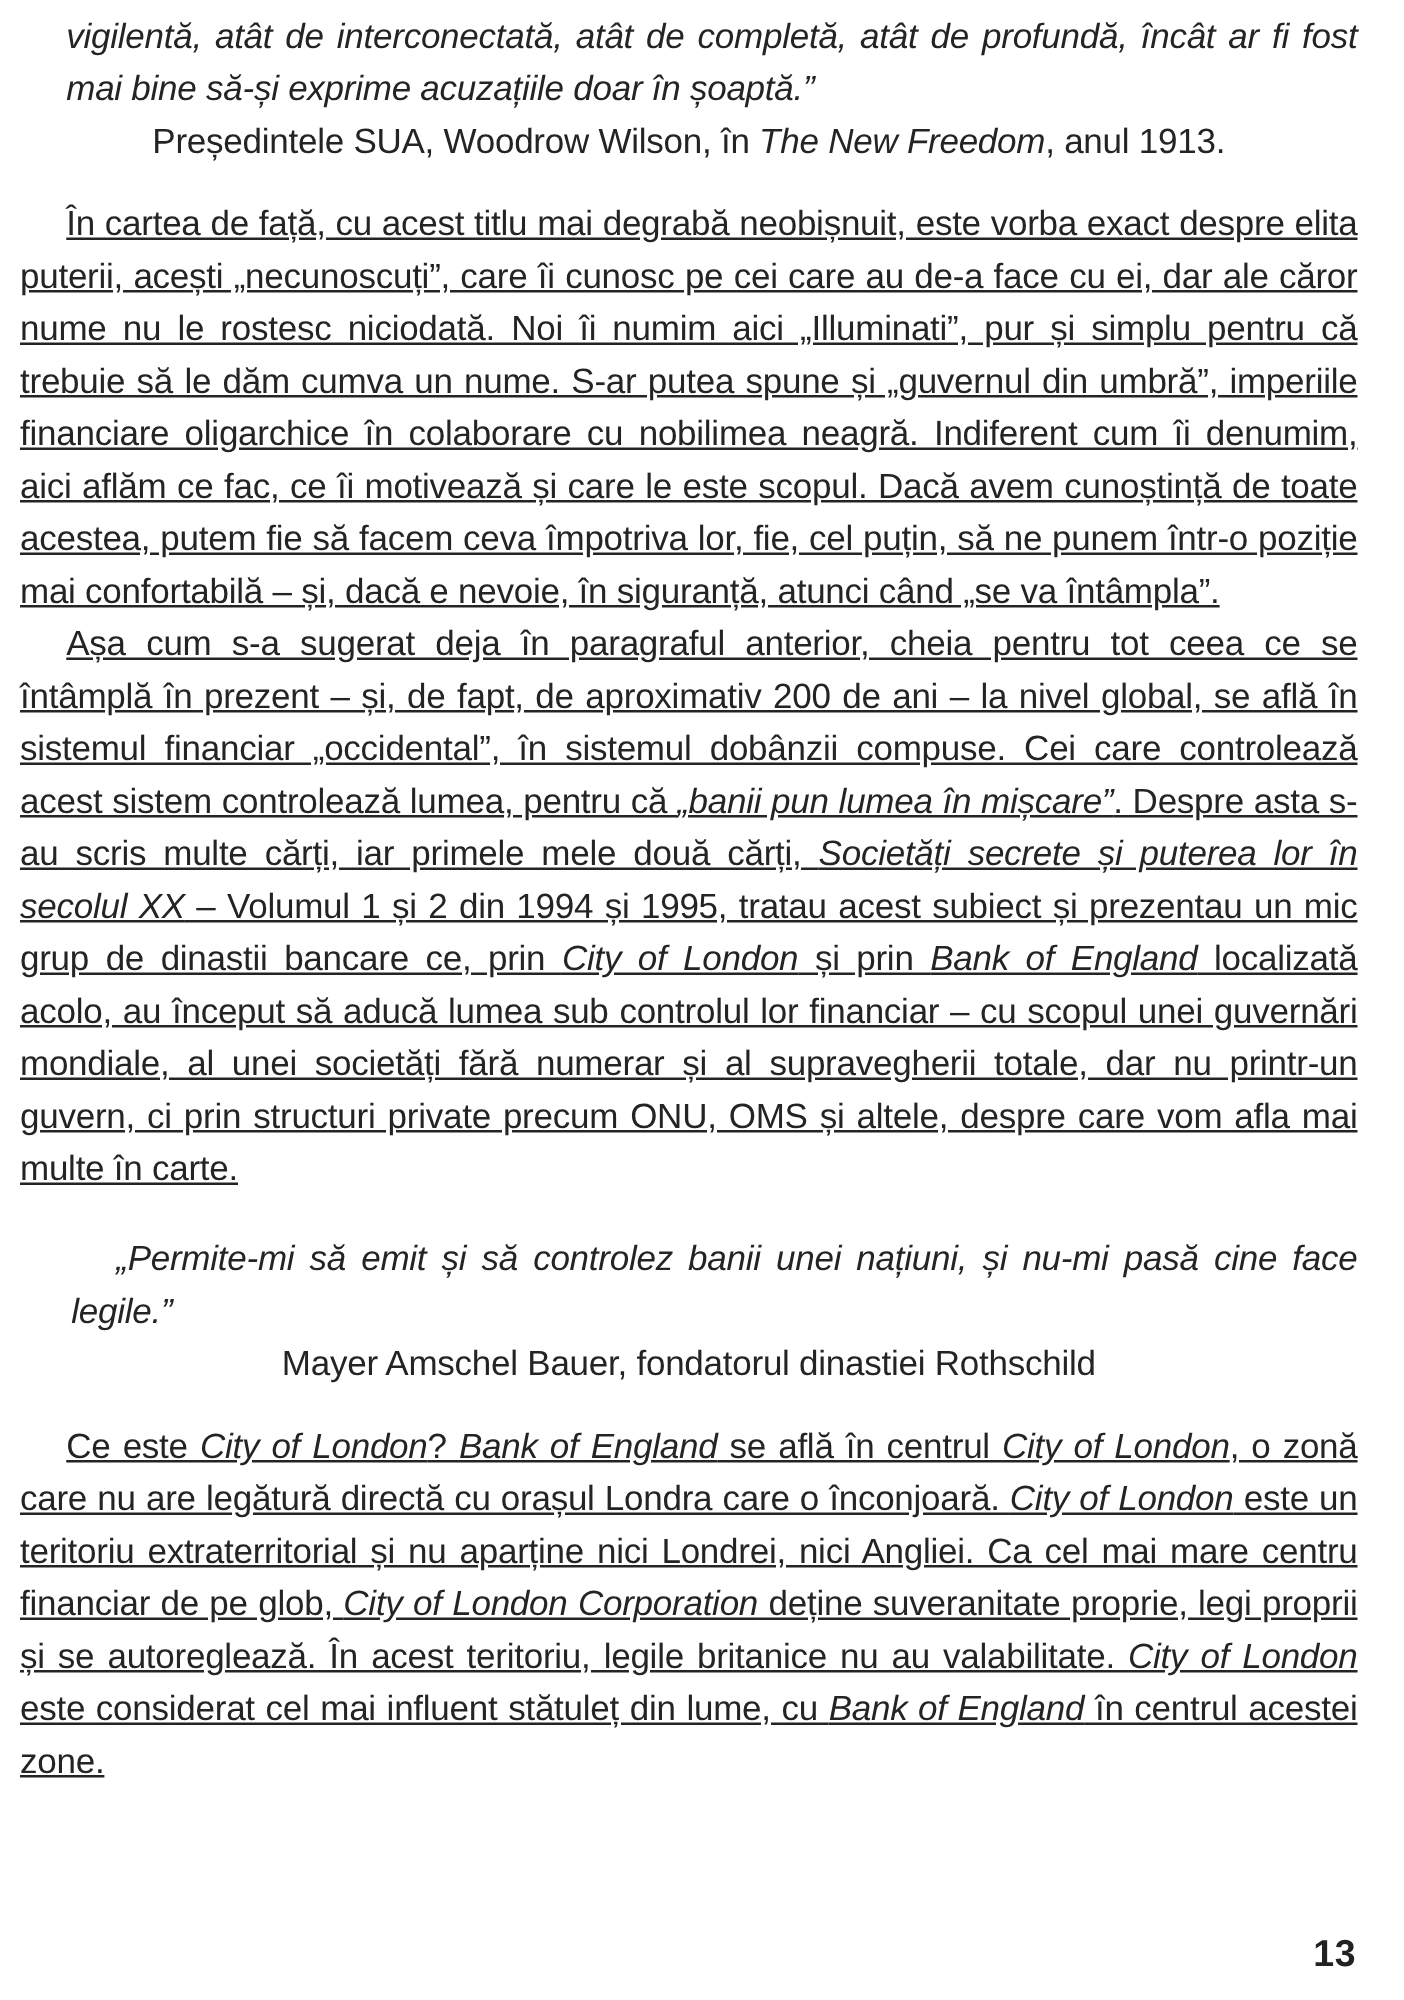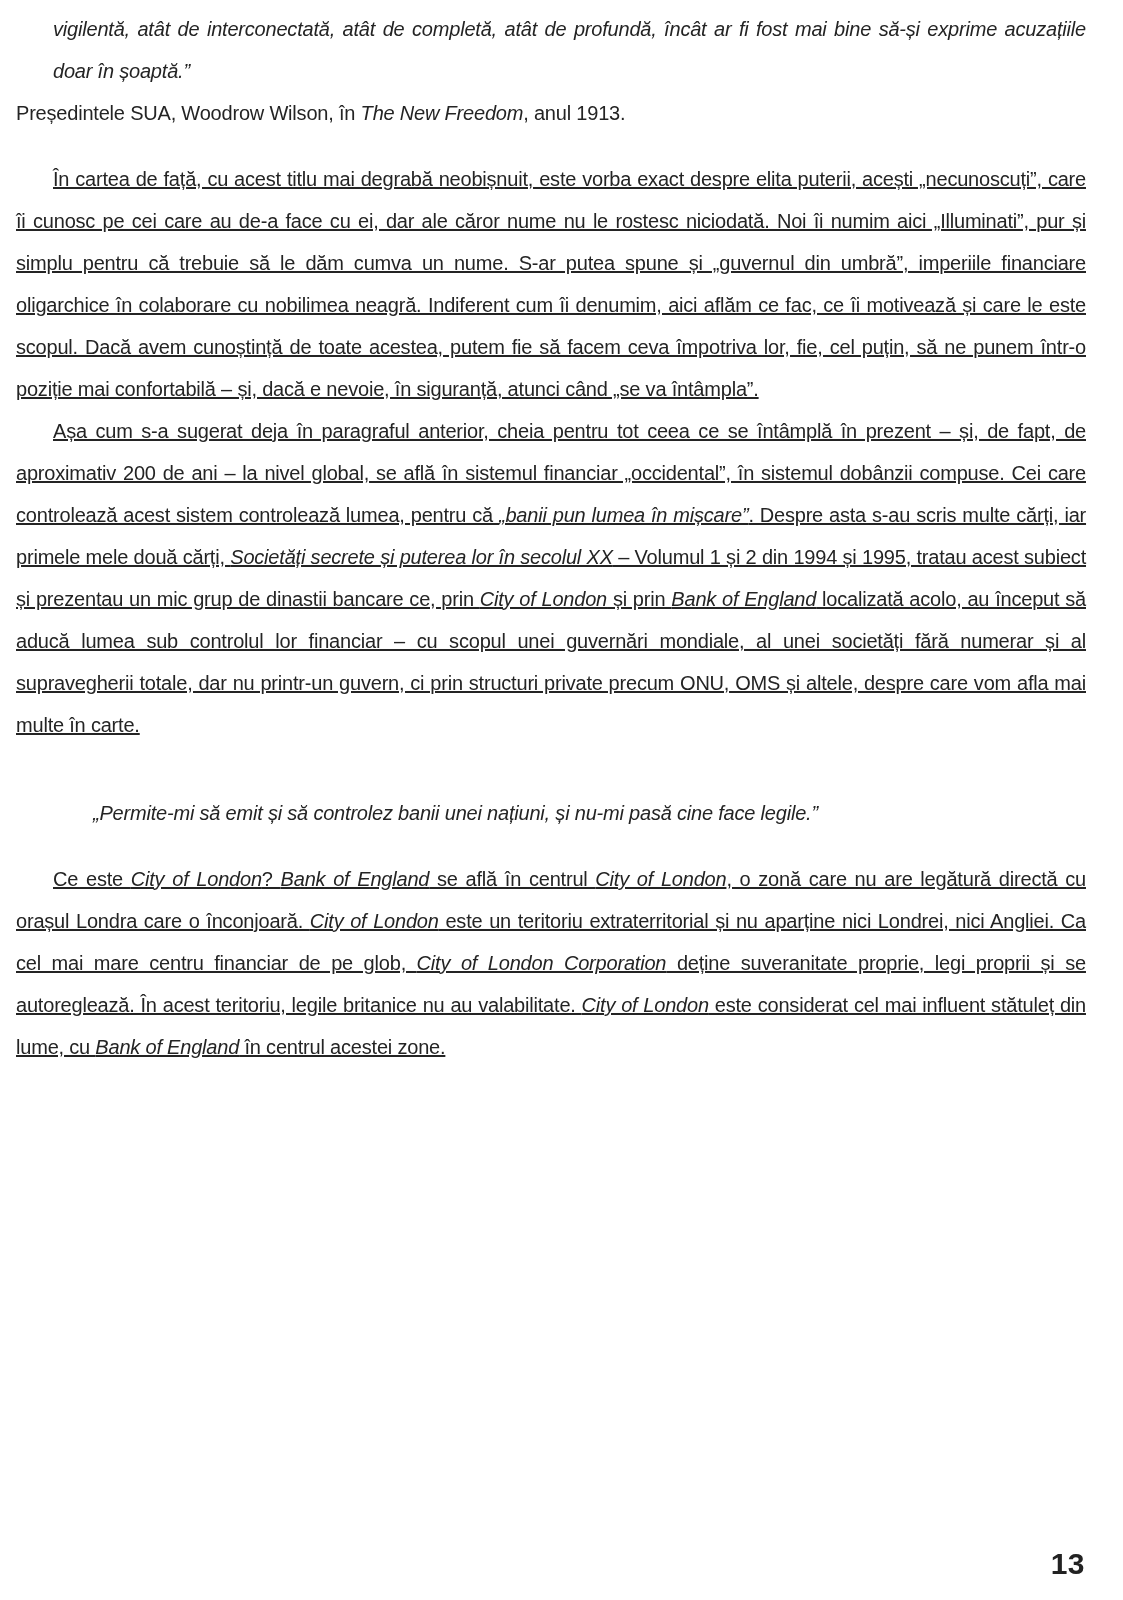--- a/index.html
+++ b/index.html
@@ -14,43 +14,43 @@
     background: #ffffff;
     overflow: hidden;
     font-family: "Liberation Sans", sans-serif;
     color: #242424;
   }
   .content {
     position: absolute;
     top: 8px;
     left: 16px;
     width: 1070px;
-    font-size: 20px;
+    font-size: 28px;
     line-height: 42px;
     letter-spacing: -0.2px;
     text-align: justify;
   }
   .it { font-style: italic; }
   .opening-quote {
     margin-left: 37px;
     font-style: italic;
   }
   .attribution {
-    text-align: left;
+    text-align: center;
     font-style: normal;
   }
   .body-par {
     text-indent: 37px;
     text-decoration: underline;
   }
   .par-gap {
     margin-top: 24px;
   }
   .mid-quote {
-    margin-top: 46px;
+    margin-top: 30px;
     margin-left: 41px;
     text-indent: 36px;
     font-style: italic;
   }
   .page-number {
     position: absolute;
     right: 38px;
     bottom: 19px;
     font-size: 30px;
     font-weight: bold;
@@ -67,19 +67,20 @@
     <div class="opening-quote"><span class="it">vigilentă, atât de interconectată, atât de completă, atât de profundă, încât ar fi fost mai bine să-și exprime acuzațiile doar în șoaptă.”</span></div>
 
     <div class="attribution"><span>Președintele SUA, Woodrow Wilson, în </span><span class="it">The New Freedom</span><span>, anul 1913.</span></div>
 
     <div class="body-par par-gap"><span>În cartea de față, cu acest titlu mai degrabă neobișnuit, este vorba exact despre elita puterii, acești „necunoscuți”, care îi cunosc pe cei care au de-a face cu ei, dar ale căror nume nu le rostesc niciodată. Noi îi numim aici „Illuminati”, pur și simplu pentru că trebuie să le dăm cumva un nume. S-ar putea spune și „guvernul din umbră”, imperiile financiare oligarchice în colaborare cu nobilimea neagră. Indiferent cum îi denumim, aici aflăm ce fac, ce îi motivează și care le este scopul. Dacă avem cunoștință de toate acestea, putem fie să facem ceva împotriva lor, fie, cel puțin, să ne punem într-o poziție mai confortabilă – și, dacă e nevoie, în siguranță, atunci când „se va întâmpla”.</span></div>
 
     <div class="body-par"><span>Așa cum s-a sugerat deja în paragraful anterior, cheia pentru tot ceea ce se întâmplă în prezent – și, de fapt, de aproximativ 200 de ani – la nivel global, se află în sistemul financiar „occidental”, în sistemul dobânzii compuse. Cei care controlează acest sistem controlează lumea, pentru că </span><span class="it">„banii pun lumea în mișcare”</span><span>. Despre asta s-au scris multe cărți, iar primele mele două cărți, </span><span class="it">Societăți secrete și puterea lor în secolul XX</span><span> – Volumul 1 și 2 din 1994 și 1995, tratau acest subiect și prezentau un mic grup de dinastii bancare ce, prin </span><span class="it">City of London</span><span> și prin </span><span class="it">Bank of England</span><span> localizată acolo, au început să aducă lumea sub controlul lor financiar – cu scopul unei guvernări mondiale, al unei societăți fără numerar și al supravegherii totale, dar nu printr-un guvern, ci prin structuri private precum ONU, OMS și altele, despre care vom afla mai multe în carte.</span></div>
 
     <div class="mid-quote"><span class="it">„Permite-mi să emit și să controlez banii unei națiuni, și nu-mi pasă cine face legile.”</span></div>
 
+    <div class="attribution">Mayer Amschel Bauer, fondatorul dinastiei Rothschild</div>
 
     <div class="body-par par-gap"><span>Ce este </span><span class="it">City of London</span><span>? </span><span class="it">Bank of England</span><span> se află în centrul </span><span class="it">City of London</span><span>, o zonă care nu are legătură directă cu orașul Londra care o înconjoară. </span><span class="it">City of London</span><span> este un teritoriu extraterritorial și nu aparține nici Londrei, nici Angliei. Ca cel mai mare centru financiar de pe glob, </span><span class="it">City of London Corporation</span><span> deține suveranitate proprie, legi proprii și se autoreglează. În acest teritoriu, legile britanice nu au valabilitate. </span><span class="it">City of London</span><span> este considerat cel mai influent stătuleț din lume, cu </span><span class="it">Bank of England</span><span> în centrul acestei zone.</span></div>
 
   </div>
 
   <div class="page-number">13</div>
 </div>
 
 </body></html>

